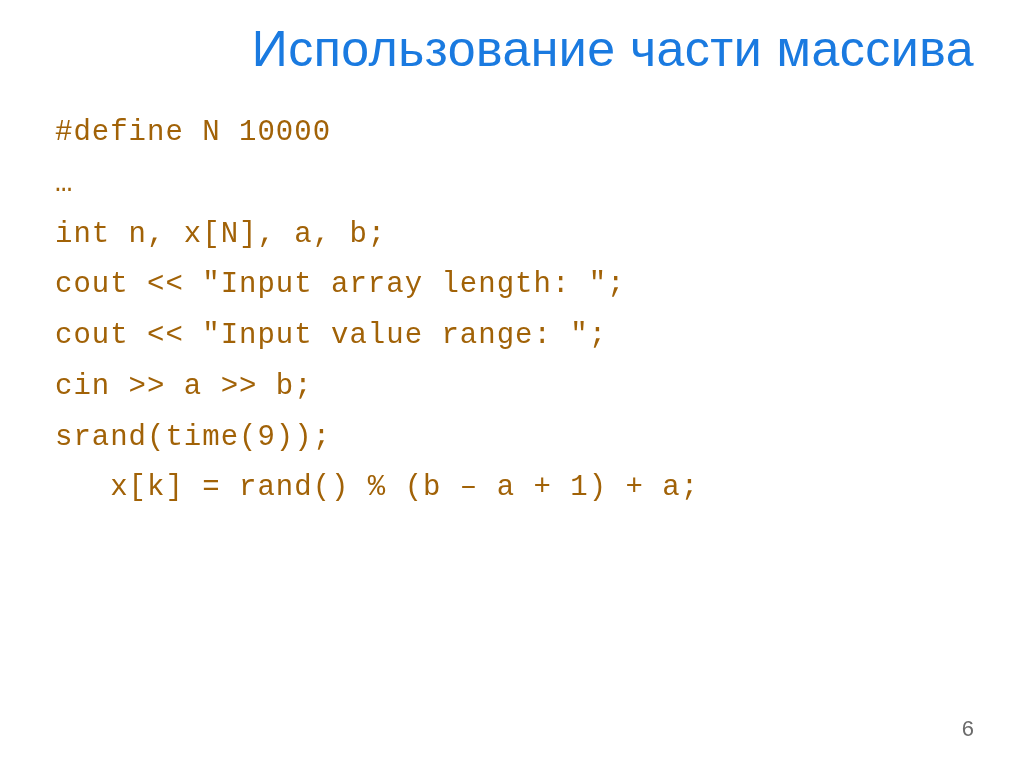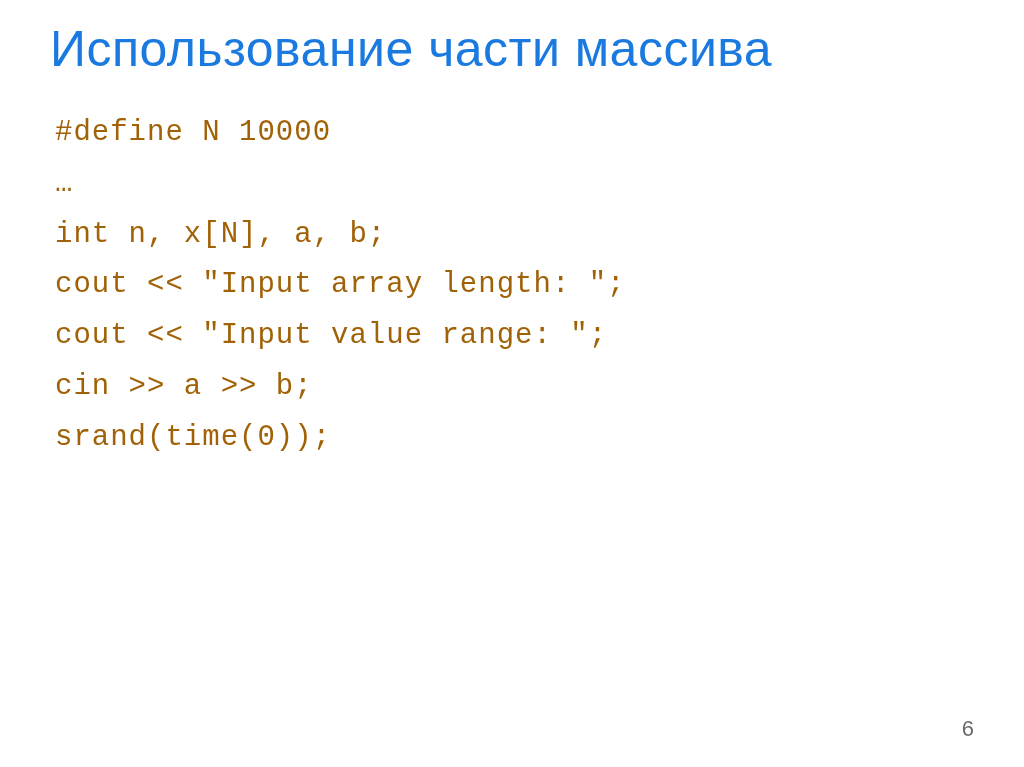--- a/index.html
+++ b/index.html
@@ -19,21 +19,21 @@
       width: 100%;
       height: 100%;
       padding: 20px 50px 40px 50px;
       display: flex;
       flex-direction: column;
     }
     .title {
       color: #1a7ae0;
       font-size: 50px;
       font-weight: 400;
-      text-align: left;
+      text-align: right;
       margin-bottom: 30px;
       letter-spacing: 0.5px;
     }
     .code-block {
       font-family: "Courier New", Courier, monospace;
       font-size: 29px;
       line-height: 1.75;
       color: #a16207;
       letter-spacing: 1px;
       padding-left: 5px;
@@ -59,16 +59,17 @@
 
 <div class="slide">
   <h1 class="title">Использование части массива</h1>
   <div class="code-block">
     <div class="code-line lowercase">#define N 10000</div>
     <div class="code-line lowercase">…</div>
     <div class="code-line lowercase">int n, x[N], a, b;</div>
     <div class="code-line lowercase">cout &lt;&lt; "Input array length: ";</div>
     <div class="code-line lowercase">cout &lt;&lt; "Input value range: ";</div>
     <div class="code-line lowercase">cin &gt;&gt; a &gt;&gt; b;</div>
-    <div class="code-line lowercase">srand(time(0));</div>
+    <div class="code-line lowercase">srand(time(9));</div>
+    <div class="code-line lowercase">   x[k] = rand() % (b – a + 1) + a;</div>
   </div>
   <div class="page-number">6</div>
 </div>
 
 </body></html>

